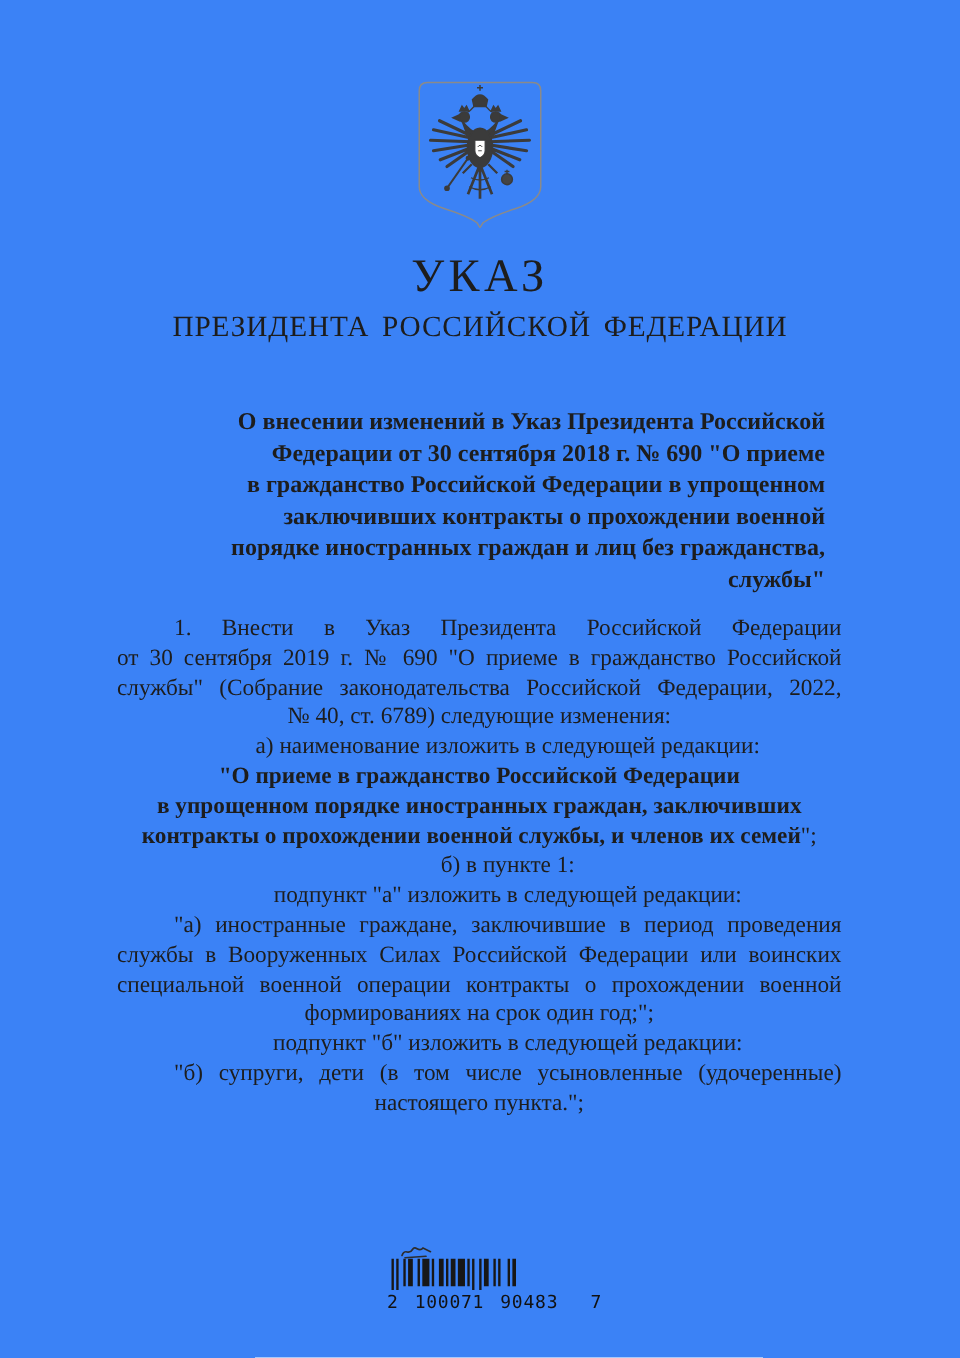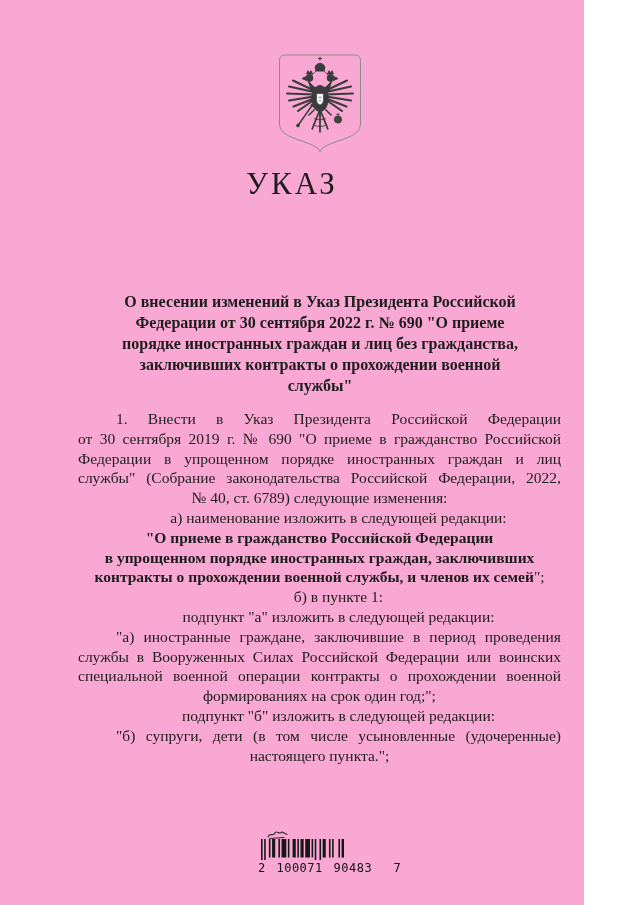--- a/index.html
+++ b/index.html
@@ -1,31 +1,31 @@
 <!DOCTYPE html>
 <html><head>
 <meta charset="utf-8">
 <style>
   html,body{margin:0;padding:0;background:#ffffff;}
   .page{
-    position:relative;width:584px;height:905px;background:#f9a8d4;
+    position:relative;width:640px;height:905px;background:#3b82f6;
     font-family:"Liberation Serif",serif;color:#1d1d1d;overflow:hidden;
   }
   .emblem{position:absolute;left:278px;top:53px;width:84px;height:99px;}
   .doc-title{
     position:absolute;left:0;top:166px;width:100%;text-align:center;
     font-size:31px;letter-spacing:3px;font-weight:normal;
   }
   .doc-subtitle{
     position:absolute;left:0;top:208px;width:100%;text-align:center;
     font-size:19.5px;letter-spacing:0.6px;word-spacing:3px;font-weight:normal;
   }
   .heading{
-    position:absolute;left:90px;top:271px;width:460px;text-align:center;
-    font-size:16px;font-weight:bold;line-height:21px;margin-top:20px;
+    position:absolute;left:90px;top:271px;width:460px;text-align:right;
+    font-size:16px;font-weight:bold;line-height:21px;
   }
   .body-text{
     position:absolute;left:78px;top:409px;width:483px;
     font-size:15.5px;line-height:19.8px;
   }
   .ln{width:483px;}
   .heading .ln{width:460px;}
   .j{text-align:justify;text-align-last:justify;}
   .l{text-align:center;}
   .i{text-indent:38px;}
@@ -81,33 +81,34 @@
 
       <circle cx="60" cy="66" r="3.6" fill="#444444"></circle>
       <path d="M60,62.4 V59.6 M58.4,60.8 H61.6" fill="none" stroke-width="0.9"></path>
 
       <path d="M42,56 L34,76 M42,56 L42,79 M42,56 L50,76" fill="none" stroke-width="1.8"></path>
       <path d="M36,65 Q42,68 48,65 M34.8,71 Q42,75 49.2,71" fill="none" stroke-width="0.9"></path>
     </g>
   </svg>
 
   <div class="doc-title">УКАЗ</div>
+  <div class="doc-subtitle">ПРЕЗИДЕНТА РОССИЙСКОЙ ФЕДЕРАЦИИ</div>
 
   <div class="heading">
       <div class="ln ">О внесении изменений в Указ Президента Российской</div>
-      <div class="ln ">Федерации от 30 сентября 2022 г. № 690 "О приеме</div>
+      <div class="ln ">Федерации от 30 сентября 2018 г. № 690 "О приеме</div>
+      <div class="ln ">в гражданство Российской Федерации в упрощенном</div>
+      <div class="ln ">заключивших контракты о прохождении военной</div>
       <div class="ln ">порядке иностранных граждан и лиц без гражданства,</div>
-      <div class="ln ">заключивших контракты о прохождении военной</div>
       <div class="ln ">службы"</div>
     </div>
 
   <div class="body-text">
       <div class="ln j i">1. Внести в Указ Президента Российской Федерации</div>
       <div class="ln j">от 30 сентября 2019 г. № 690 "О приеме в гражданство Российской</div>
-      <div class="ln j">Федерации в упрощенном порядке иностранных граждан и лиц</div>
       <div class="ln j">службы" (Собрание законодательства Российской Федерации, 2022,</div>
       <div class="ln l">№ 40, ст. 6789) следующие изменения:</div>
       <div class="ln l i">а) наименование изложить в следующей редакции:</div>
       <div class="ln cb">"О приеме в гражданство Российской Федерации</div>
       <div class="ln cb">в упрощенном порядке иностранных граждан, заключивших</div>
       <div class="ln cb">контракты о прохождении военной службы, и членов их семей<span class="tail">";</span></div>
       <div class="ln l i">б) в пункте 1:</div>
       <div class="ln l i">подпункт "а" изложить в следующей редакции:</div>
       <div class="ln j i">"а) иностранные граждане, заключившие в период проведения</div>
       <div class="ln j">службы в Вооруженных Силах Российской Федерации или воинских</div>

